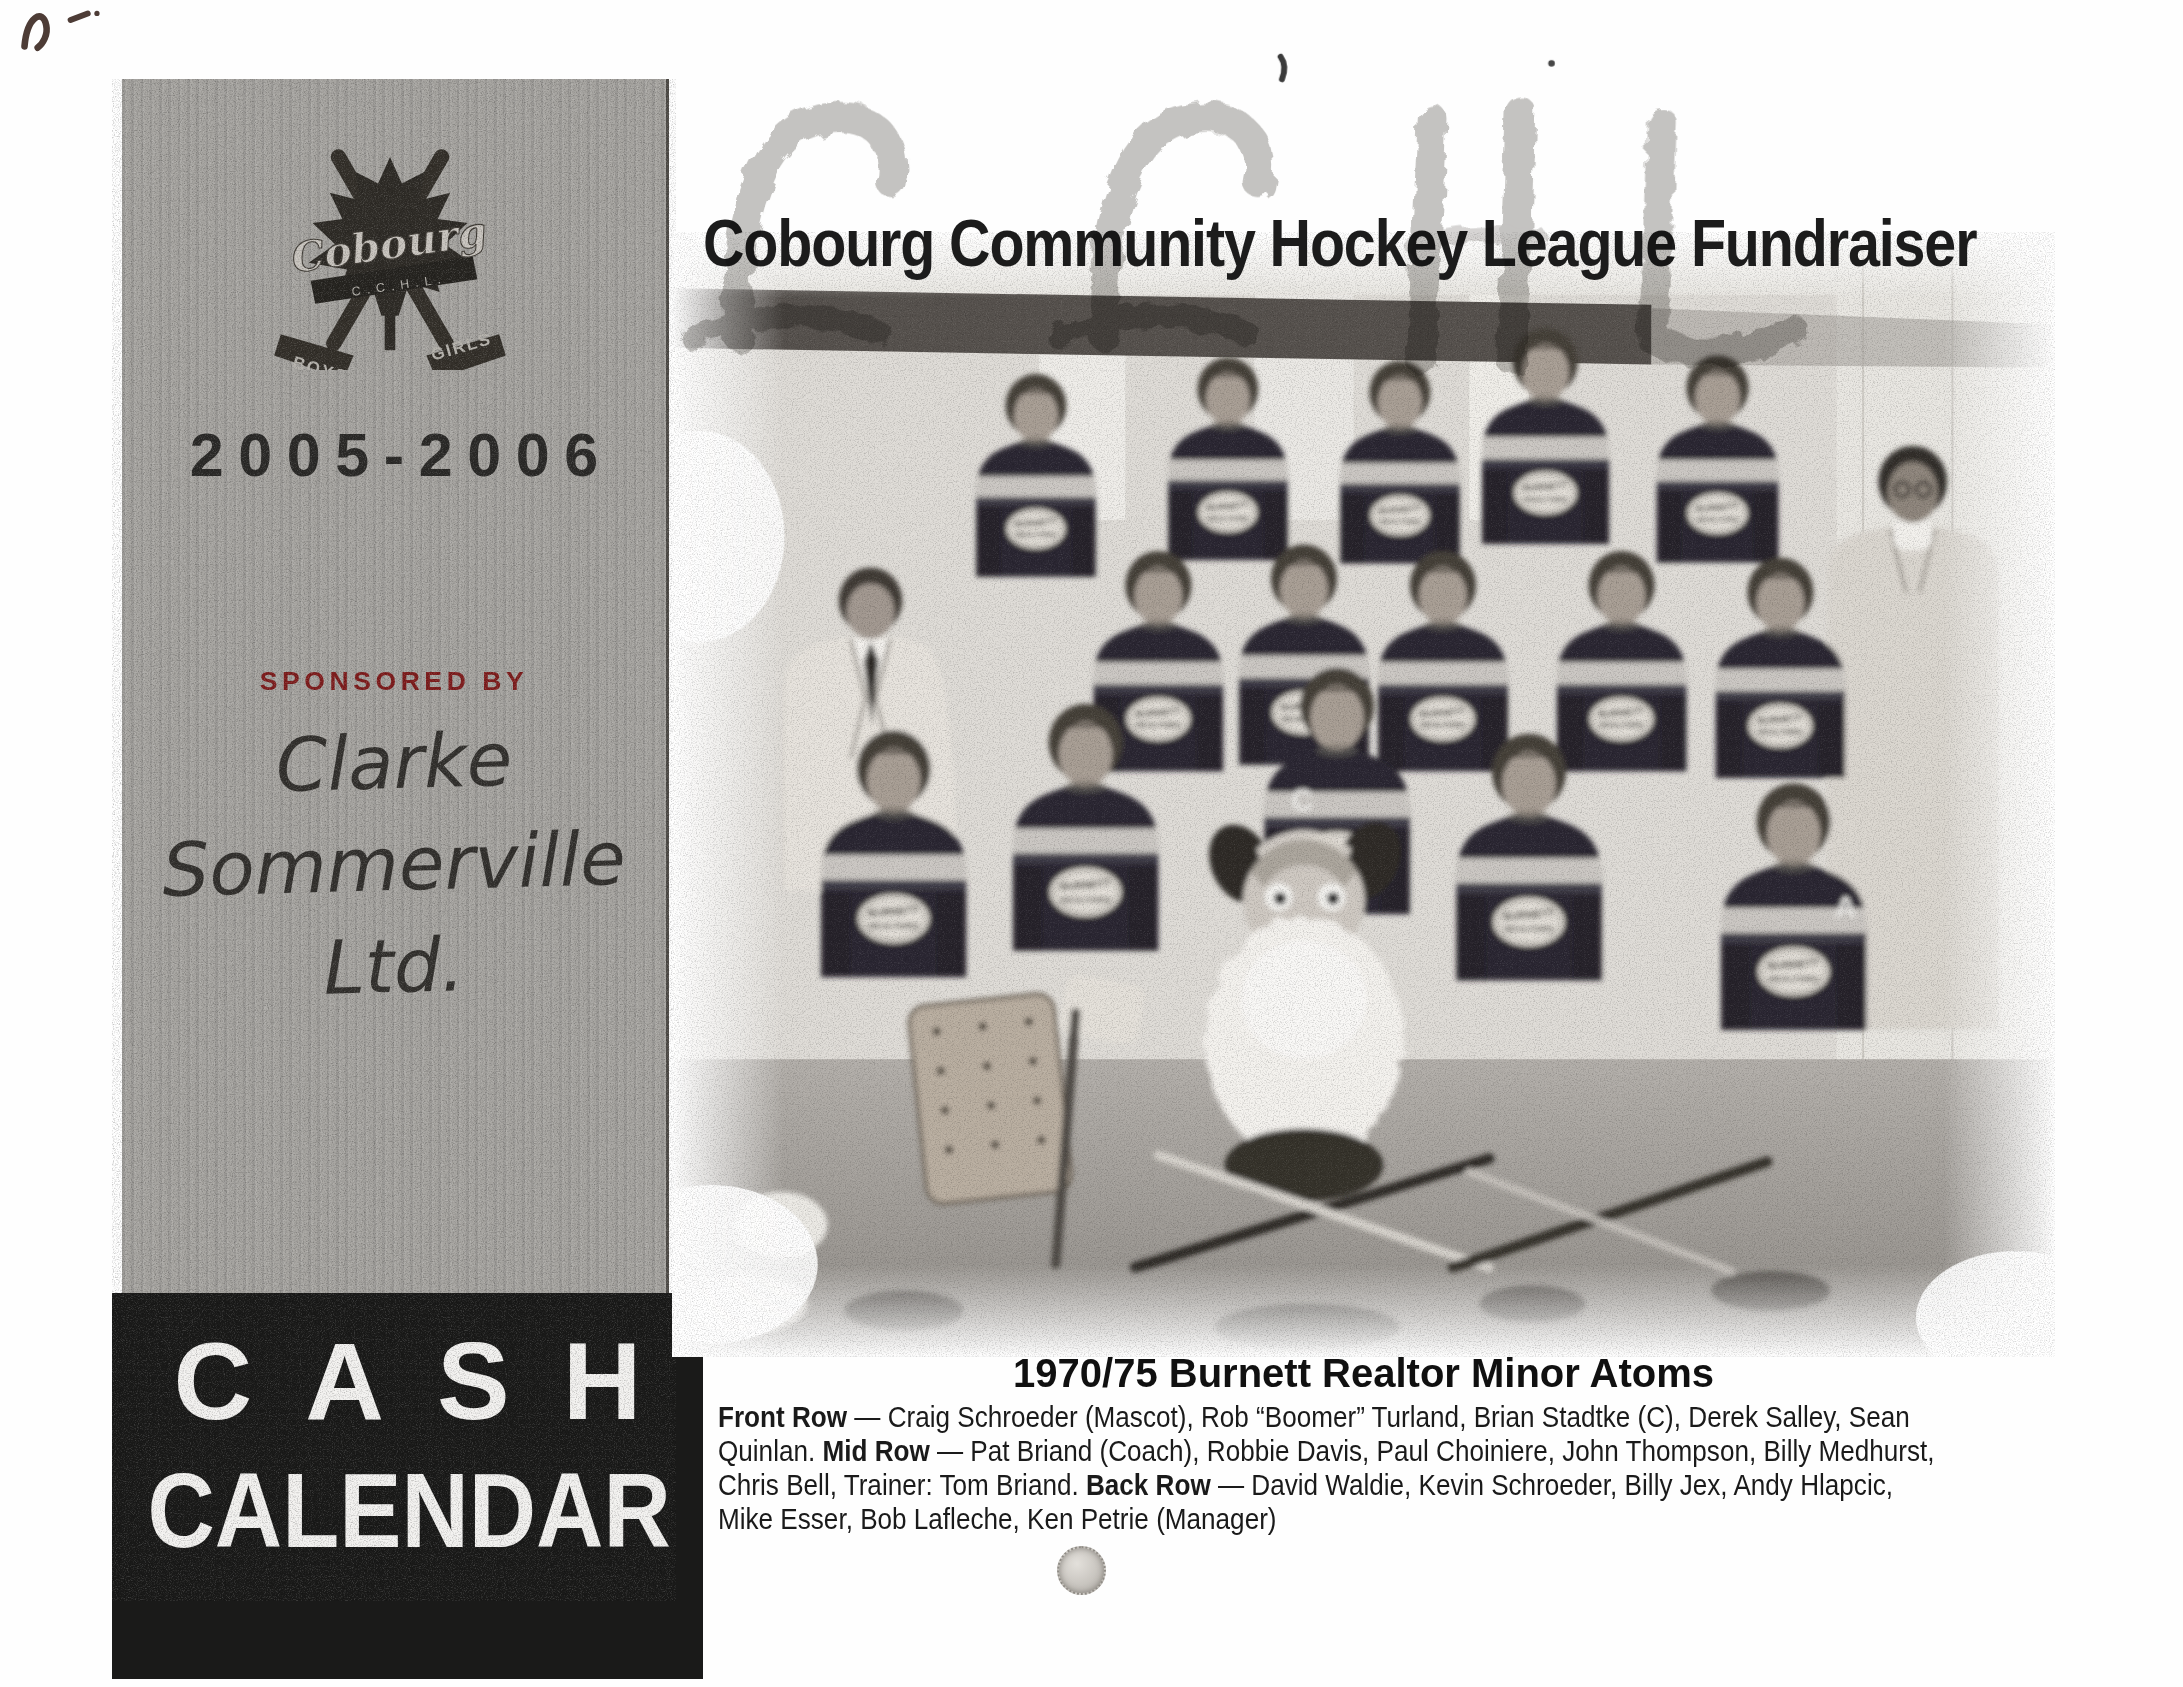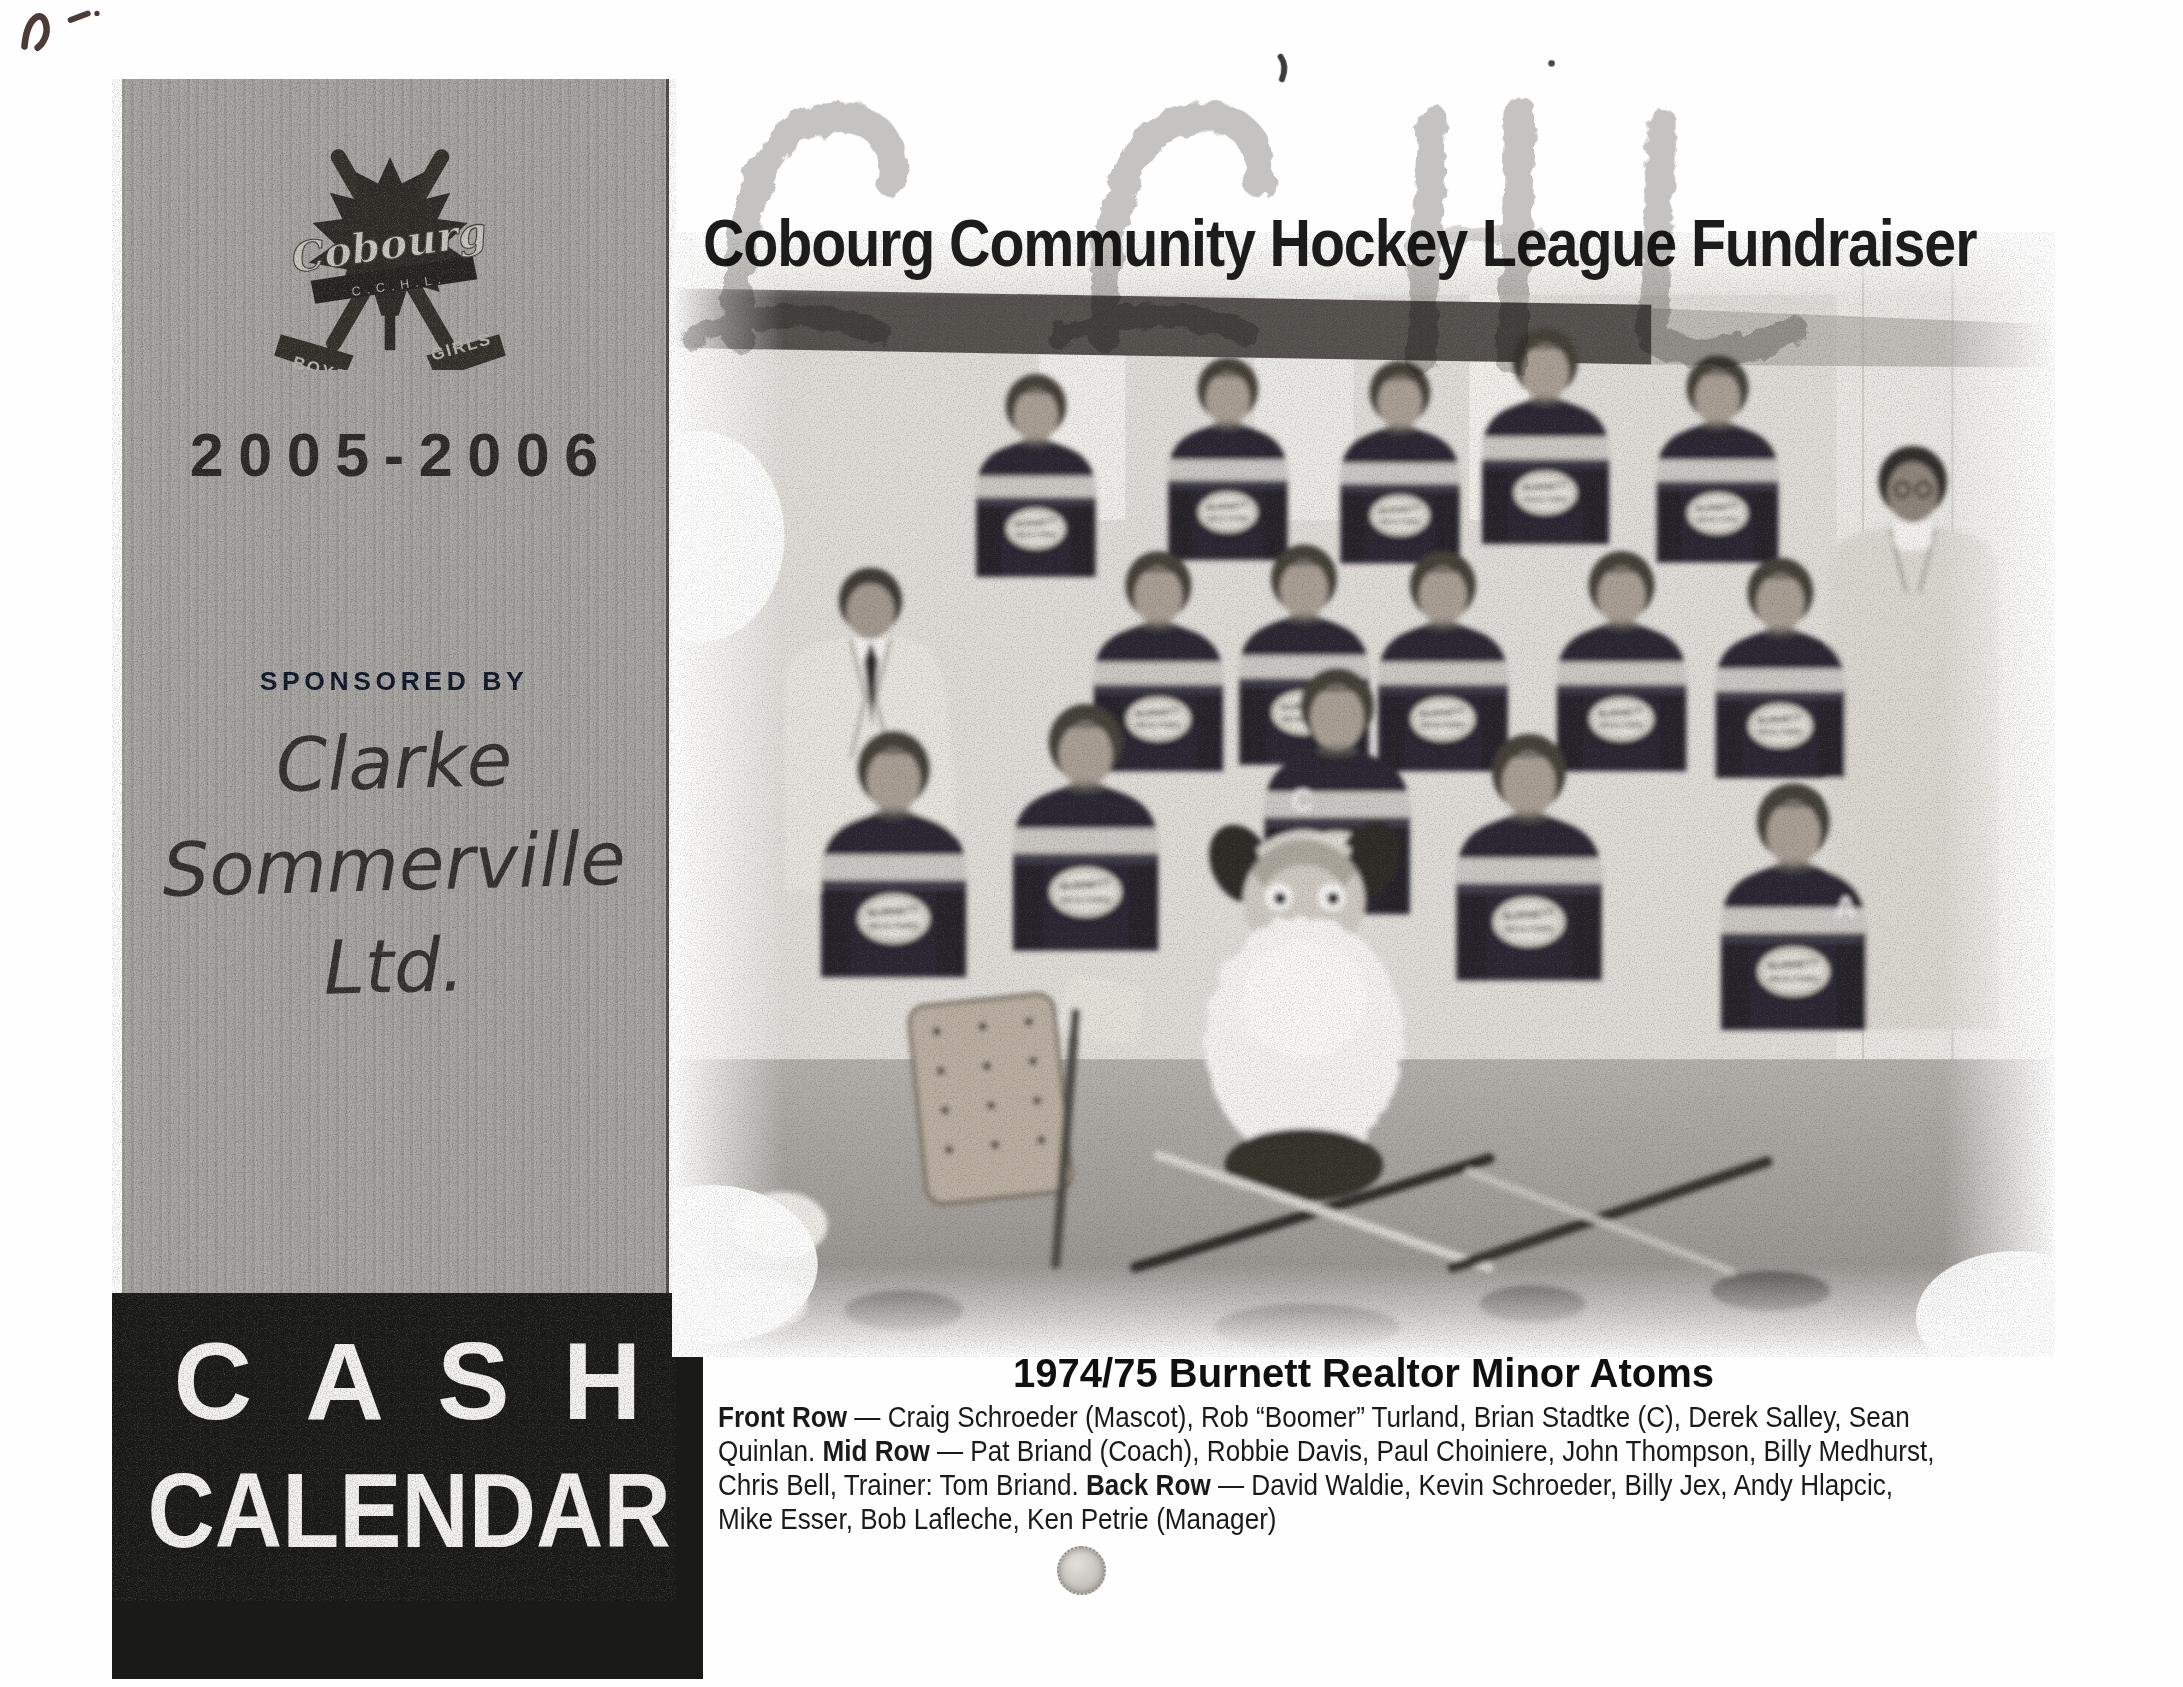--- a/index.html
+++ b/index.html
@@ -6,21 +6,21 @@
   body{width:2183px;height:1687px;background:#ffffff;font-family:"Liberation Sans",sans-serif;position:relative;overflow:hidden;}
   .page{position:absolute;left:0;top:0;width:2183px;height:1687px;background:#fefefe;}
 
   
   .sidebar{position:absolute;left:122px;top:79px;width:544px;height:1522px;background:#a6a4a0;border-right:3.3px solid #4e4b47;}
   .sidebar .streaks{position:absolute;inset:0;background:repeating-linear-gradient(90deg,rgba(0,0,0,.06) 0 2.6px,rgba(255,255,255,.05) 2.6px 4.6px,rgba(0,0,0,0) 4.6px 9.3px);}
   .noise-overlay{position:absolute;left:-10px;top:0;width:564px;height:1522px;pointer-events:none;}
   .logo-box{position:absolute;left:152px;top:66px;width:232px;height:225px;}
   .season{position:absolute;left:0;top:341px;width:100%;text-align:center;font-size:61px;font-weight:bold;letter-spacing:14.6px;color:#2b2a28;}
   .season span{margin-right:-14.6px;}
-  .sponsored{position:absolute;left:0;top:587px;width:100%;text-align:center;font-size:26.5px;font-weight:bold;letter-spacing:4.6px;color:#0f172a;}
+  .sponsored{position:absolute;left:0;top:587px;width:100%;text-align:center;font-size:26.5px;font-weight:bold;letter-spacing:4.6px;color:#7f1d1d;}
   .script-line{position:absolute;left:0;width:100%;text-align:center;font-family:"DejaVu Sans",sans-serif;font-style:italic;font-size:74px;color:#33312e;transform:rotate(-1.5deg);}
   .script-1{top:640px;} .script-2{top:742px;} .script-3{top:844px;}
   .cash-block{position:absolute;left:-10px;top:1214px;width:554px;height:386px;background:#1a1a19;padding-left:37px;}
   .cash-word{position:absolute;left:0;top:34px;width:100%;text-align:center;font-size:109px;font-weight:bold;letter-spacing:53px;color:#f3f2f0;line-height:1;}
   .cash-word span{margin-right:-53px;}
   .calendar-word{position:absolute;left:0;top:164px;width:100%;text-align:center;font-size:106px;font-weight:bold;color:#f3f2f0;line-height:1;transform:scaleX(.88);transform-origin:center;}
 
   
   .title{position:absolute;left:703px;top:161px;font-size:66px;font-weight:bold;letter-spacing:-1.3px;color:#1c1c1c;white-space:nowrap;transform:scaleX(.87);transform-origin:left;z-index:2;}
   .watermark{position:absolute;left:662px;top:26.5px;z-index:3;mix-blend-mode:multiply;pointer-events:none;}
@@ -329,21 +329,21 @@
       <rect x="0" y="1560" width="2090" height="140" fill="url(#fadeB)"></rect>
       <ellipse cx="40" cy="460" rx="130" ry="160" fill="#ffffff" opacity=".85"></ellipse>
       <ellipse cx="60" cy="1560" rx="160" ry="120" fill="#ffffff" opacity=".9"></ellipse>
       <ellipse cx="2030" cy="1640" rx="150" ry="100" fill="#ffffff" opacity=".9"></ellipse>
 
       <rect x="0" y="0" width="2090" height="1700" filter="url(#grainA)" opacity="0.38"></rect>
       <rect x="0" y="0" width="2090" height="1700" filter="url(#grainW)" opacity="0.26"></rect>
     </svg>
   </div>
 
-  <div class="cap-head">1974/75 Burnett Realtor Minor Atoms</div>
+  <div class="cap-head">1970/75 Burnett Realtor Minor Atoms</div>
   <div class="cap">
     <div class="cap-line"><span class="b">Front Row</span><span> —  Craig Schroeder (Mascot), Rob “Boomer” Turland, Brian Stadtke (C), Derek Salley, Sean</span></div>
     <div class="cap-line"><span>Quinlan. </span><span class="b">Mid Row</span><span> — Pat Briand (Coach), Robbie Davis, Paul Choiniere, John Thompson, Billy Medhurst,</span></div>
     <div class="cap-line"><span>Chris Bell, Trainer: Tom Briand.  </span><span class="b">Back Row</span><span> — David Waldie, Kevin Schroeder, Billy Jex, Andy Hlapcic,</span></div>
     <div class="cap-line"><span>Mike Esser, Bob Lafleche, Ken Petrie (Manager)</span></div>
   </div>
 
   <div class="stamp"></div>
 </div>
 

